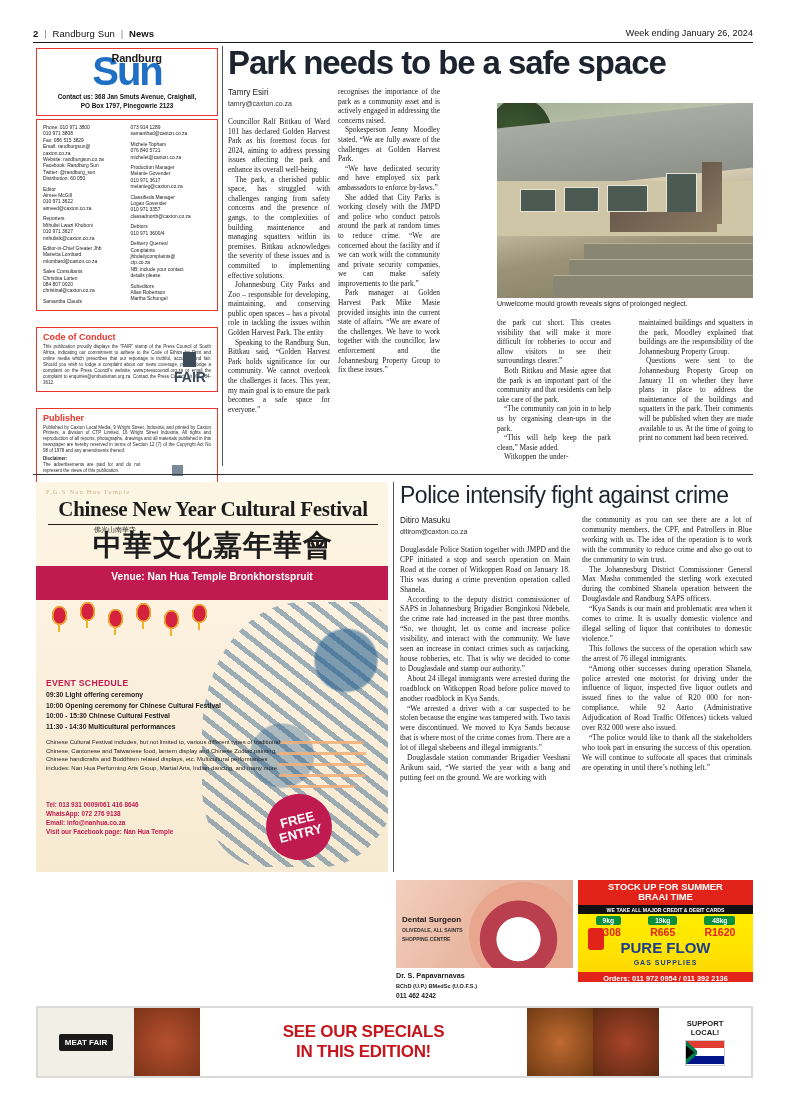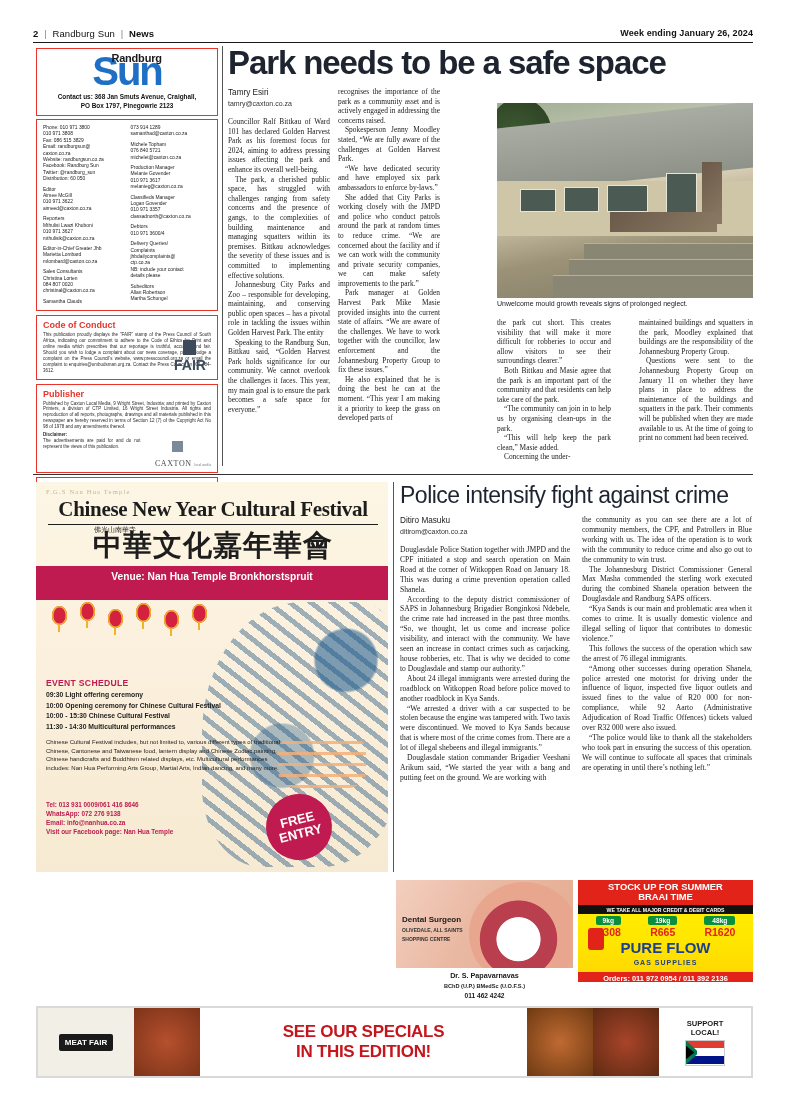--- a/index.html
+++ b/index.html
@@ -13,21 +13,21 @@
 
   
   .runhead {
     position:absolute; left:33px; top:28px; width:720px;
     font-family:"Liberation Sans", sans-serif;
     font-size:9.5px; color:#111; letter-spacing:.1px;
   }
   .runhead .pg { font-weight:bold; }
   .runhead .sep { color:#888; margin:0 3px; }
   .runhead .sect { font-weight:bold; }
-  .runhead .right { float:right; font-weight:bold; font-size:9px;}
+  .runhead .right { float:right; font-weight:normal; font-size:9px;}
   .runhead-rule {
     position:absolute; left:33px; top:42px; width:720px; height:1.2px; background:#1a1a1a;
   }
 
   
   .rail { position:absolute; left:36px; top:48px; width:182px; }
   .rail-box { border:1.4px solid #e8342a; background:#fff; }
   .masthead { padding:5px 6px 5px; text-align:center; }
   .mast-logo { position:relative; display:inline-block; text-align:left; }
   .mast-sun {
@@ -42,21 +42,21 @@
   .mast-contact {
     font-family:"Liberation Sans", sans-serif; font-weight:bold;
     font-size:6.4px; color:#111; line-height:9px; margin-top:3px;
   }
   .rail-gap { height:3px; }
 
   .colophon { border:1.4px solid #e8342a; padding:5px 6px; display:flex; gap:7px; }
   .col-a, .col-b { width:50%; }
   .cl { font-family:"Liberation Sans", sans-serif; font-size:4.9px; line-height:6.4px; color:#1a1a1a; }
 
-  .redbox { border:1.4px solid #e8342a; padding:4px 6px 5px; margin-top:4px; position:relative; }
+  .redbox { border:1.4px solid #e8342a; padding:4px 6px 5px; margin-top:16px; position:relative; }
   .redhead {
     font-family:"Liberation Sans", sans-serif; font-weight:bold;
     color:#e8342a; font-size:9px; margin-bottom:2px;
   }
   .redbody { font-family:"Liberation Sans", sans-serif; font-size:4.5px; line-height:5.9px; color:#2a2a2a; text-align:justify;}
   .fairmark {
     position:absolute; right:7px; bottom:5px; width:42px; text-align:center;
     font-family:"Liberation Sans", sans-serif;
   }
   .fair-sq { display:inline-block; width:13px; height:15px; background:#3c4a5a; vertical-align:middle;}
@@ -197,21 +197,21 @@
     position:absolute; right:-6px; top:2px; width:110px; height:104px; border-radius:50%;
     background:radial-gradient(circle at 45% 55%, #ffffff 0 26%, #b93f4e 27% 46%, #e8a68e 47%);
   }
   .dent-label {
     position:absolute; left:6px; top:34px; font-family:"Liberation Sans", sans-serif;
     font-weight:bold; font-size:8px; color:#1a1a1a; line-height:11px;
   }
   .dent-sub { font-size:5px; font-weight:bold; color:#333; line-height:7px; margin-top:2px;}
   .dent-bar {
     position:absolute; left:0; bottom:0; width:177px; height:30px; background:#fff;
-    text-align:center; font-family:"Liberation Sans", sans-serif; font-weight:bold;
+    text-align:left; font-family:"Liberation Sans", sans-serif; font-weight:bold;
     font-size:7.2px; color:#1a1a1a; line-height:10px; padding-top:3px;
   }
   .ad-gas {
     position:absolute; left:578px; top:880px; width:175px; height:102px;
     background:linear-gradient(180deg,#fff200 0%, #ffe600 60%, #ffd400 100%); overflow:hidden;
   }
   .gas-top { background:#e2231a; color:#fff; text-align:center; padding:2px 0 3px;
     font-family:"Liberation Sans", sans-serif; font-weight:bold; font-size:9.4px; line-height:10px;}
   .gas-strip { background:#111; color:#fff; text-align:center; font-family:"Liberation Sans", sans-serif;
     font-weight:bold; font-size:5.2px; padding:1.5px 0;}
@@ -403,21 +403,20 @@
             <p>Speaking to the Randburg Sun, Bittkau said, “Golden Harvest Park holds significance for our community. We cannot overlook the challenges it faces. This year, my main goal is to ensure the park becomes a safe space for everyone.”</p>
           </div>
       </div>
       <div class="bcol">
         <div class="bodytext" id="a1c2">
             <p class="first">recognises the importance of the park as a community asset and is actively engaged in addressing the concerns raised.</p>
             <p>Spokesperson Jenny Moodley stated, “We are fully aware of the challenges at Golden Harvest Park.</p>
             <p>“We have dedicated security and have employed six park ambassadors to enforce by-laws.”</p>
             <p>She added that City Parks is working closely with the JMPD and police who conduct patrols around the park at random times to reduce crime. “We are concerned about the facility and if we can work with the community and private security companies, we can make safety improvements to the park.”</p>
             <p>Park manager at Golden Harvest Park Mike Masie provided insights into the current state of affairs. “We are aware of the challenges. We have to work together with the councillor, law enforcement and the Johannesburg Property Group to fix these issues.”</p>
-            <p>He also explained that he is doing the best he can at the moment. “This year I am making it a priority to keep the grass on developed parts of</p>
           </div>
       </div>
     </div>
   </div>
 
   <div class="photo1">
     <div class="ph-tree"></div>
     <div class="ph-roof"></div>
     <div class="ph-wall"></div>
     <div class="ph-win" style="left:9%;top:44%;width:14%;height:12%;"></div>
@@ -432,21 +431,21 @@
   </div>
   <div class="cap1">Unwelcome mould growth reveals signs of prolonged neglect.</div>
 
   <div class="art1-rcols">
     <div class="bcol">
       <div class="bodytext" id="a1c3">
           <p class="first">the park cut short. This creates visibility that will make it more difficult for robberies to occur and allow visitors to see their surroundings clearer.”</p>
           <p>Both Bittkau and Masie agree that the park is an important part of the community and that residents can help take care of the park.</p>
           <p>“The community can join in to help us by organising clean-ups in the park.</p>
           <p>“This will help keep the park clean,” Masie added.</p>
-          <p>Concerning the under-</p>
+          <p>Witkoppen the under-</p>
         </div>
     </div>
     <div class="bcol">
       <div class="bodytext" id="a1c4">
           <p class="first">maintained buildings and squatters in the park, Moodley explained that buildings are the responsibility of the Johannesburg Property Group.</p>
           <p>Questions were sent to the Johannesburg Property Group on January 11 on whether they have plans in place to address the maintenance of the buildings and squatters in the park. Their comments will be published when they are made available to us. At the time of going to print no comment had been received.</p>
         </div>
     </div>
   </div>
 

